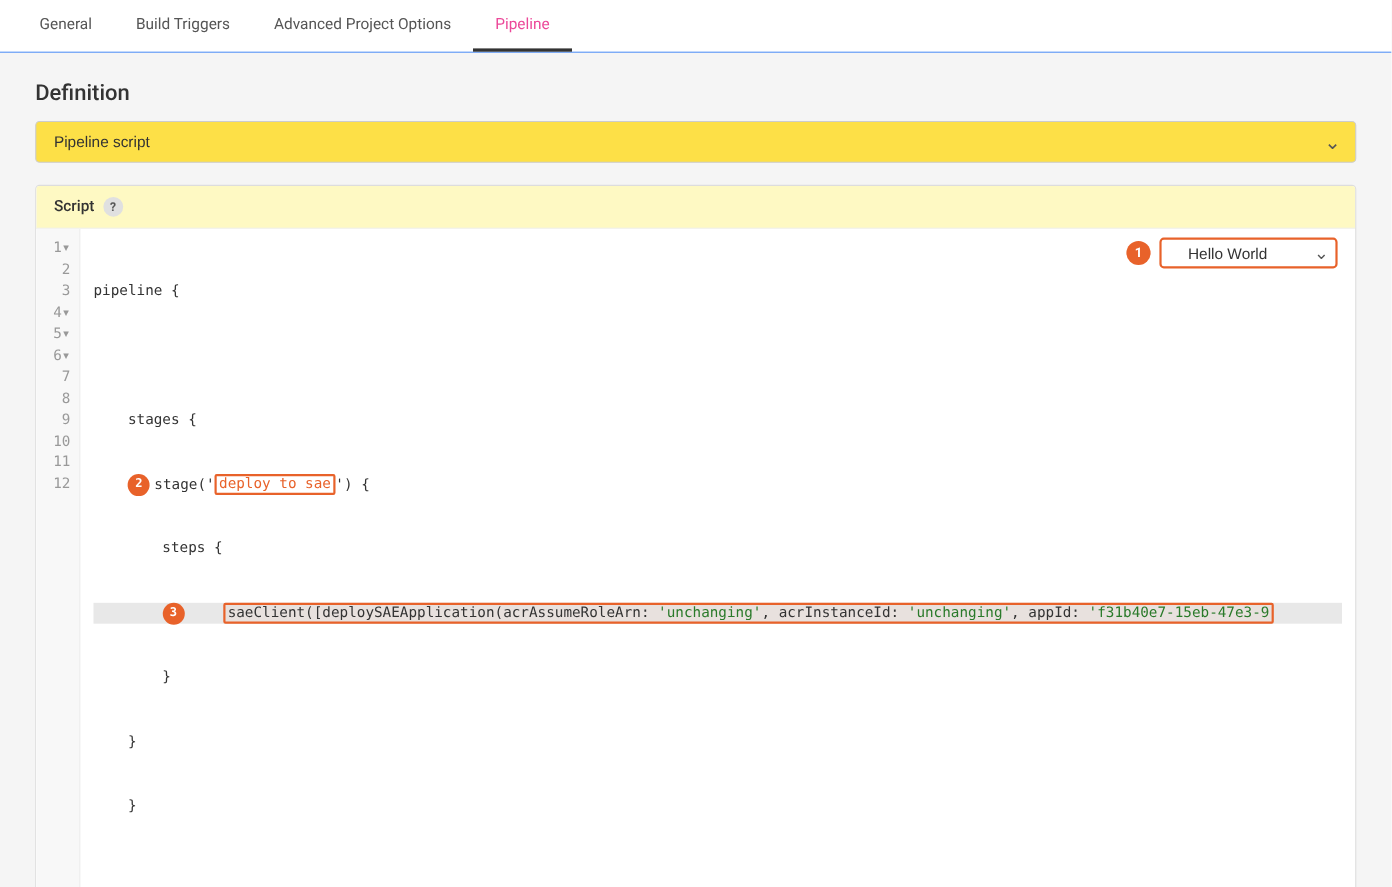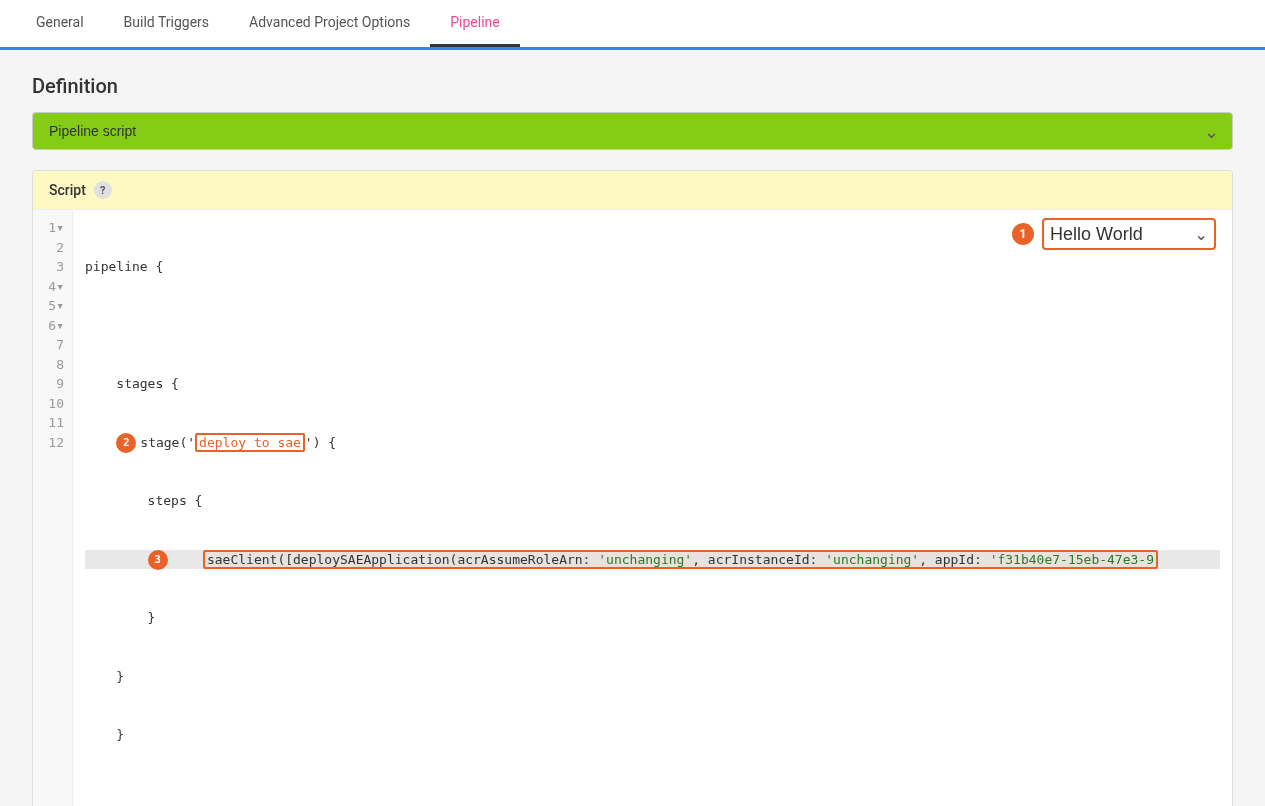--- a/index.html
+++ b/index.html
@@ -4,21 +4,21 @@
   <style>
     * { box-sizing: border-box; margin: 0; padding: 0; }
     body {
       font-family: -apple-system, BlinkMacSystemFont, 'Segoe UI', Roboto, sans-serif;
       font-size: 14px;
       background: #f5f5f5;
       color: #333;
     }
     .tab-bar {
       background: #fff;
-      border-bottom: 3px solid #3b82f6;
+      border-bottom: 1px solid #3b82f6;
       display: flex;
       align-items: stretch;
       padding: 0 16px;
     }
     .tab {
       padding: 14px 20px;
       cursor: pointer;
       border-bottom: 3px solid transparent;
       color: #555;
       font-size: 14px;
@@ -42,21 +42,21 @@
     }
     .dropdown-wrapper {
       position: relative;
       margin-bottom: 20px;
     }
     .dropdown-wrapper select {
       width: 100%;
       padding: 10px 40px 10px 16px;
       border: 1px solid #ccc;
       border-radius: 4px;
-      background: #84cc16;
+      background: #fde047;
       font-size: 14px;
       color: #333;
       appearance: none;
       cursor: pointer;
     }
     .dropdown-arrow {
       position: absolute;
       right: 14px;
       top: 50%;
       transform: translateY(-50%);
@@ -179,22 +179,22 @@
       color: #fff;
       font-size: 12px;
       font-weight: bold;
       display: inline-flex;
       align-items: center;
       justify-content: center;
     }
     .pipeline-select-box {
       border: 2px solid #e8622a;
       border-radius: 4px;
-      padding: 4px 6px;
-      font-size: 18px;
+      padding: 4px 24px;
+      font-size: 14px;
       background: #fff;
       color: #333;
       cursor: pointer;
       min-width: 160px;
       appearance: none;
       padding-right: 28px;
       position: relative;
     }
     .pipeline-select-wrapper {
       position: relative;

